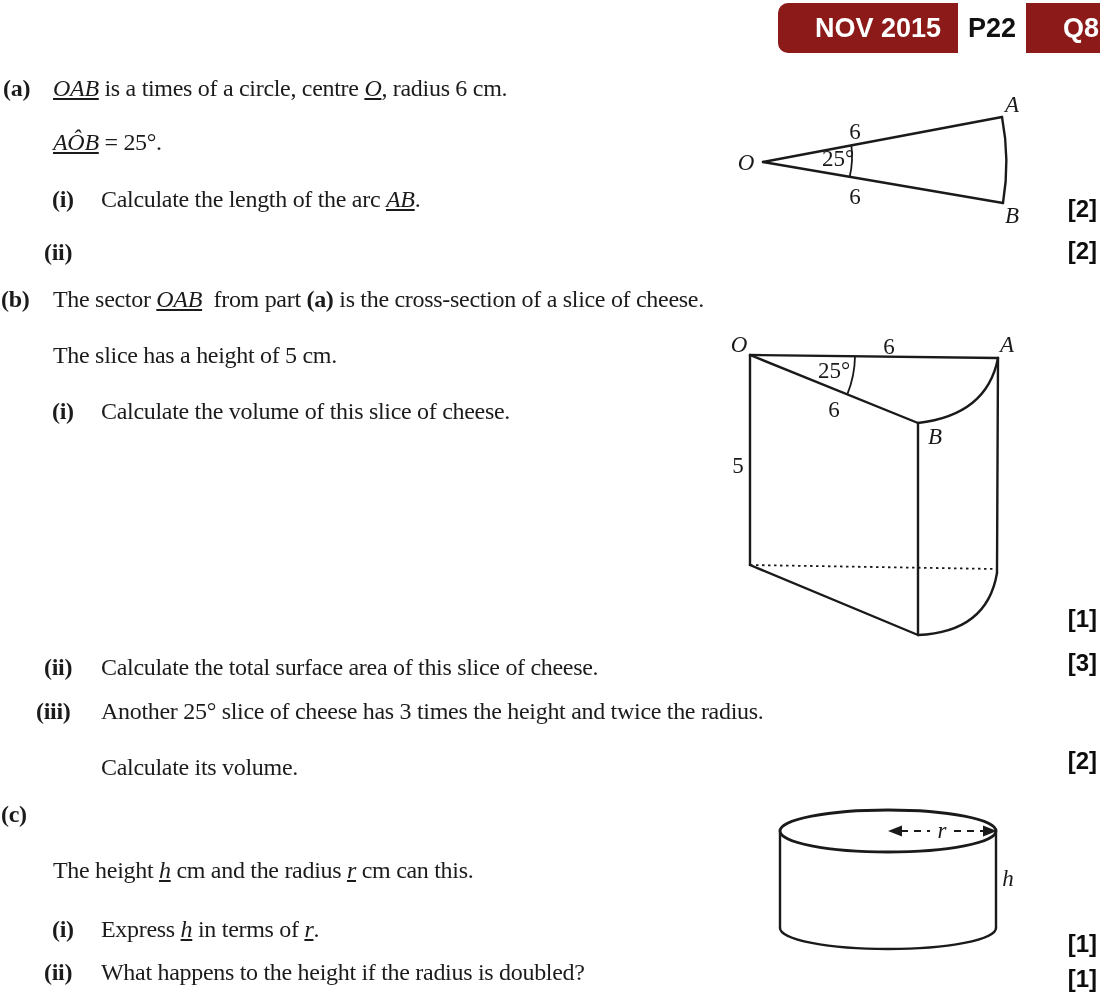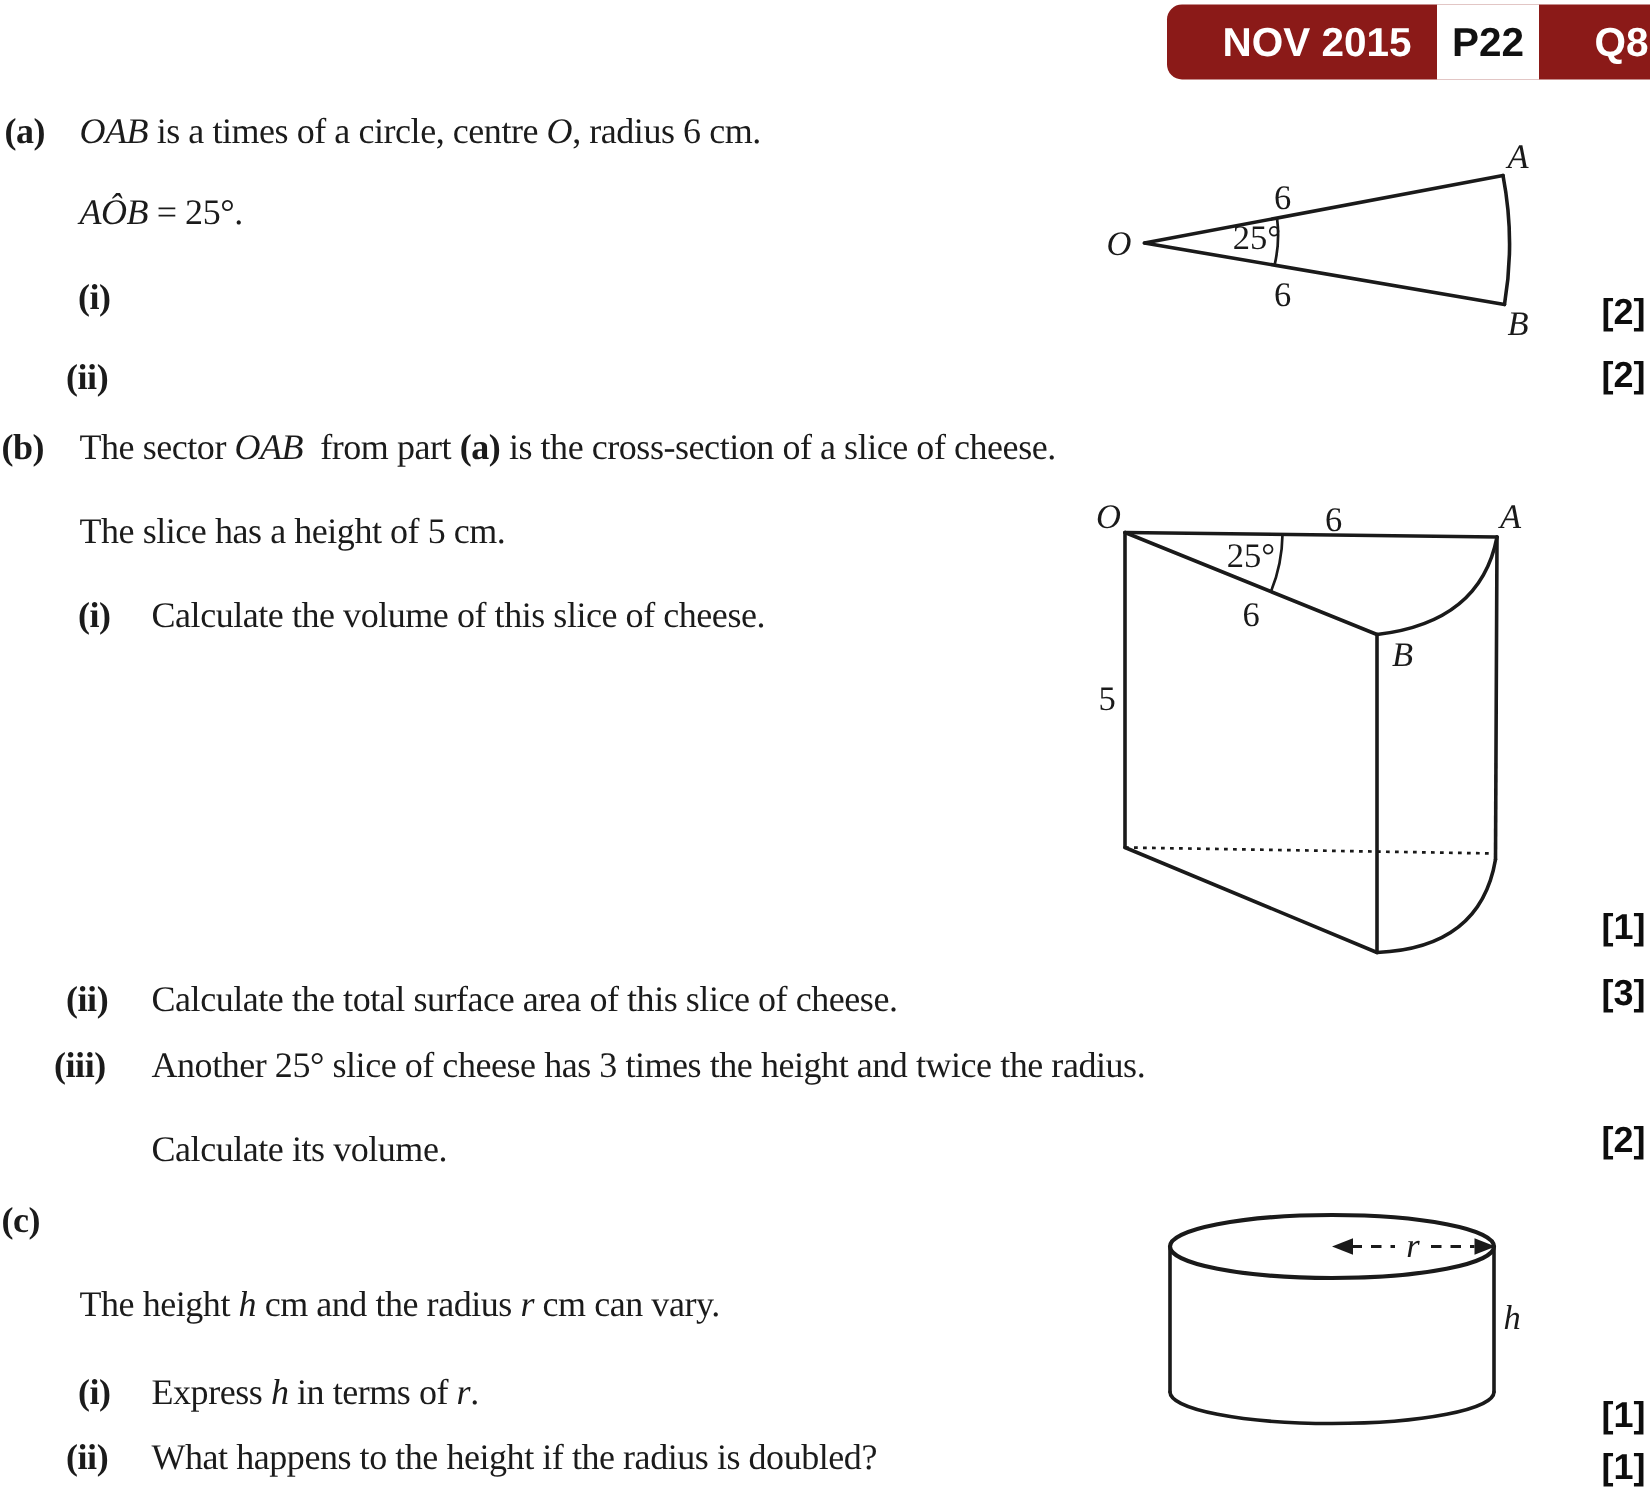--- a/index.html
+++ b/index.html
@@ -12,21 +12,21 @@
          font-family:"Liberation Sans", sans-serif;font-weight:bold;padding-left:20px;}
   .badge-exam{flex:0 0 160px;text-align:center;color:#ffffff;font-size:27px;}
   .badge-paper{flex:0 0 68px;height:100%;background:#ffffff;color:#111111;display:flex;
                align-items:center;justify-content:center;font-size:27px;}
   .badge-q{flex:1;text-align:center;color:#ffffff;font-size:27px;margin-left:18px;}
 
   
   .line{position:absolute;left:0;top:0;width:100%;height:32px;}
   .ql{position:absolute;top:0;font-weight:bold;font-size:24px;line-height:30px;letter-spacing:-0.3px;white-space:pre;}
   .lt{position:absolute;top:0;font-size:24px;line-height:30px;letter-spacing:-0.3px;white-space:pre;}
-  .lt i{font-style:italic;}
+  .lt i{font-style:italic;text-decoration:underline;}
   .lt b{font-weight:bold;}
   .sup{font-size:15px;vertical-align:9px;letter-spacing:0;}
 
   
   .mark{position:absolute;right:3px;width:60px;text-align:right;
         font-family:"Liberation Sans", sans-serif;font-weight:bold;font-size:24px;
         line-height:26px;color:#0d0d0d;}
 
   
   .diagram{position:absolute;}
@@ -48,20 +48,21 @@
 
   <div class="line" style="top:73px">
     <span class="ql" style="left:3px">(a)</span>
     <span class="lt" style="left:53px"><i>OAB</i><span> is a times of a circle, centre </span><i>O</i><span>, radius 6 cm.</span></span>
   </div>
   <div class="line" style="top:127px">
     <span class="lt" style="left:53px"><i>AÔB</i><span> = 25°.</span></span>
   </div>
   <div class="line" style="top:184px">
     <span class="ql" style="left:52px">(i)</span>
+    <span class="lt" style="left:101px"><span>Calculate the length of the arc </span><i>AB</i><span>.</span></span>
   </div>
   <div class="line" style="top:237px">
     <span class="ql" style="left:44px">(ii)</span>
   </div>
 
   <div class="line" style="top:284px">
     <span class="ql" style="left:1px">(b)</span>
     <span class="lt" style="left:53px"><span>The sector </span><i>OAB</i><span>  from part </span><b>(a)</b><span> is the cross-section of a slice of cheese.</span></span>
   </div>
   <div class="line" style="top:340px">
@@ -80,21 +81,21 @@
     <span class="lt" style="left:101px">Another 25° slice of cheese has 3 times the height and twice the radius.</span>
   </div>
   <div class="line" style="top:752px">
     <span class="lt" style="left:101px">Calculate its volume.</span>
   </div>
 
   <div class="line" style="top:799px">
     <span class="ql" style="left:1px">(c)</span>
   </div>
   <div class="line" style="top:855px">
-    <span class="lt" style="left:53px"><span>The height </span><i>h</i><span> cm and the radius </span><i>r</i><span> cm can vary.</span></span>
+    <span class="lt" style="left:53px"><span>The height </span><i>h</i><span> cm and the radius </span><i>r</i><span> cm can this.</span></span>
   </div>
   <div class="line" style="top:914px">
     <span class="ql" style="left:52px">(i)</span>
     <span class="lt" style="left:101px"><span>Express </span><i>h</i><span> in terms of </span><i>r</i><span>.</span></span>
   </div>
   <div class="line" style="top:957px">
     <span class="ql" style="left:44px">(ii)</span>
     <span class="lt" style="left:101px">What happens to the height if the radius is doubled?</span>
   </div>
 

